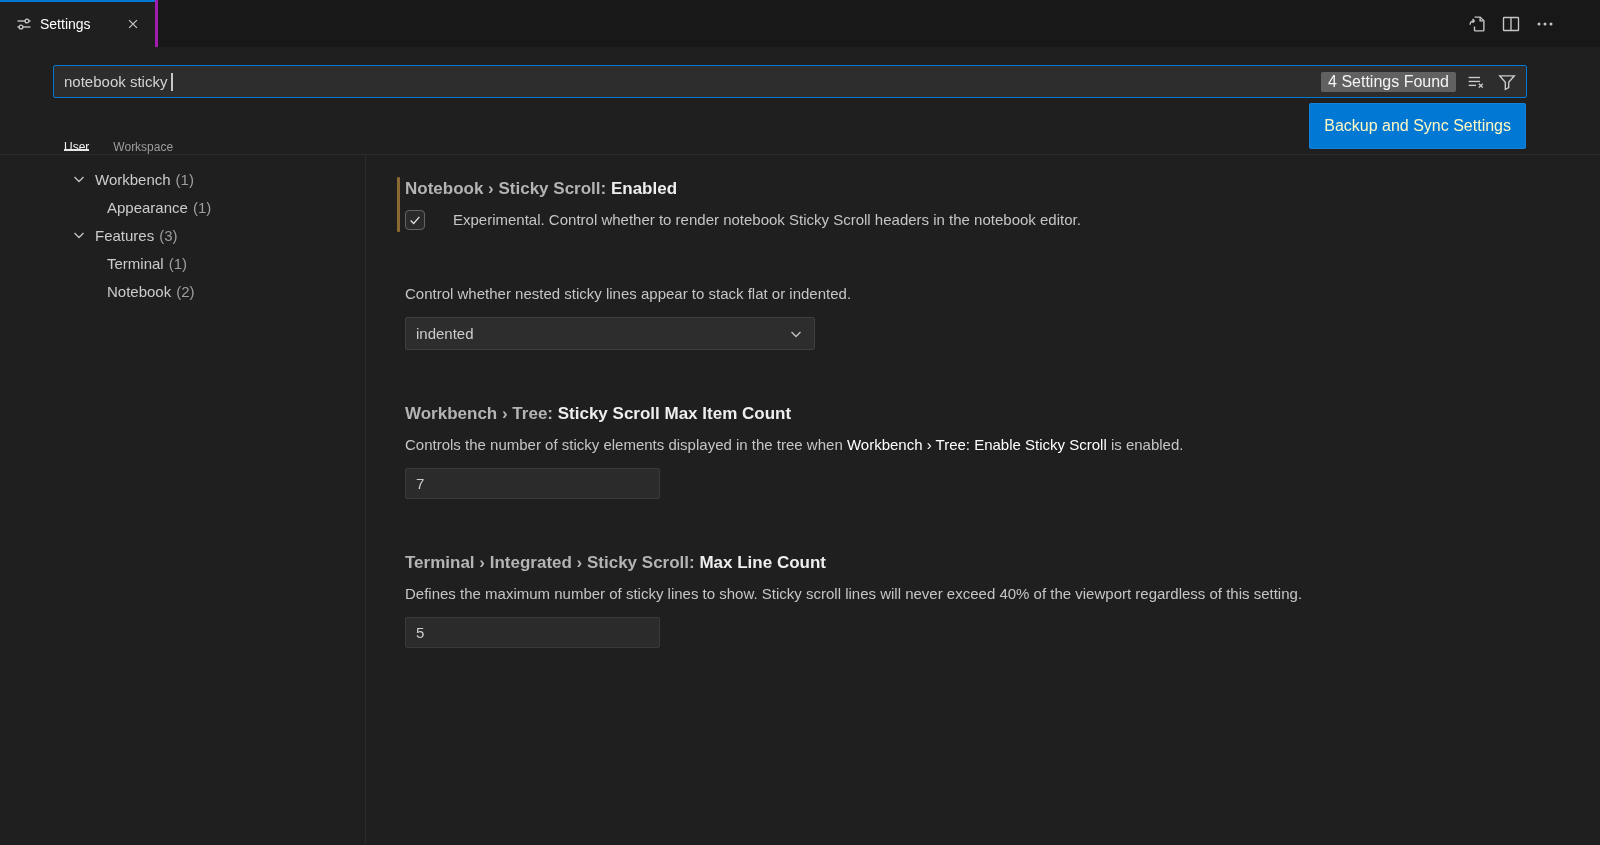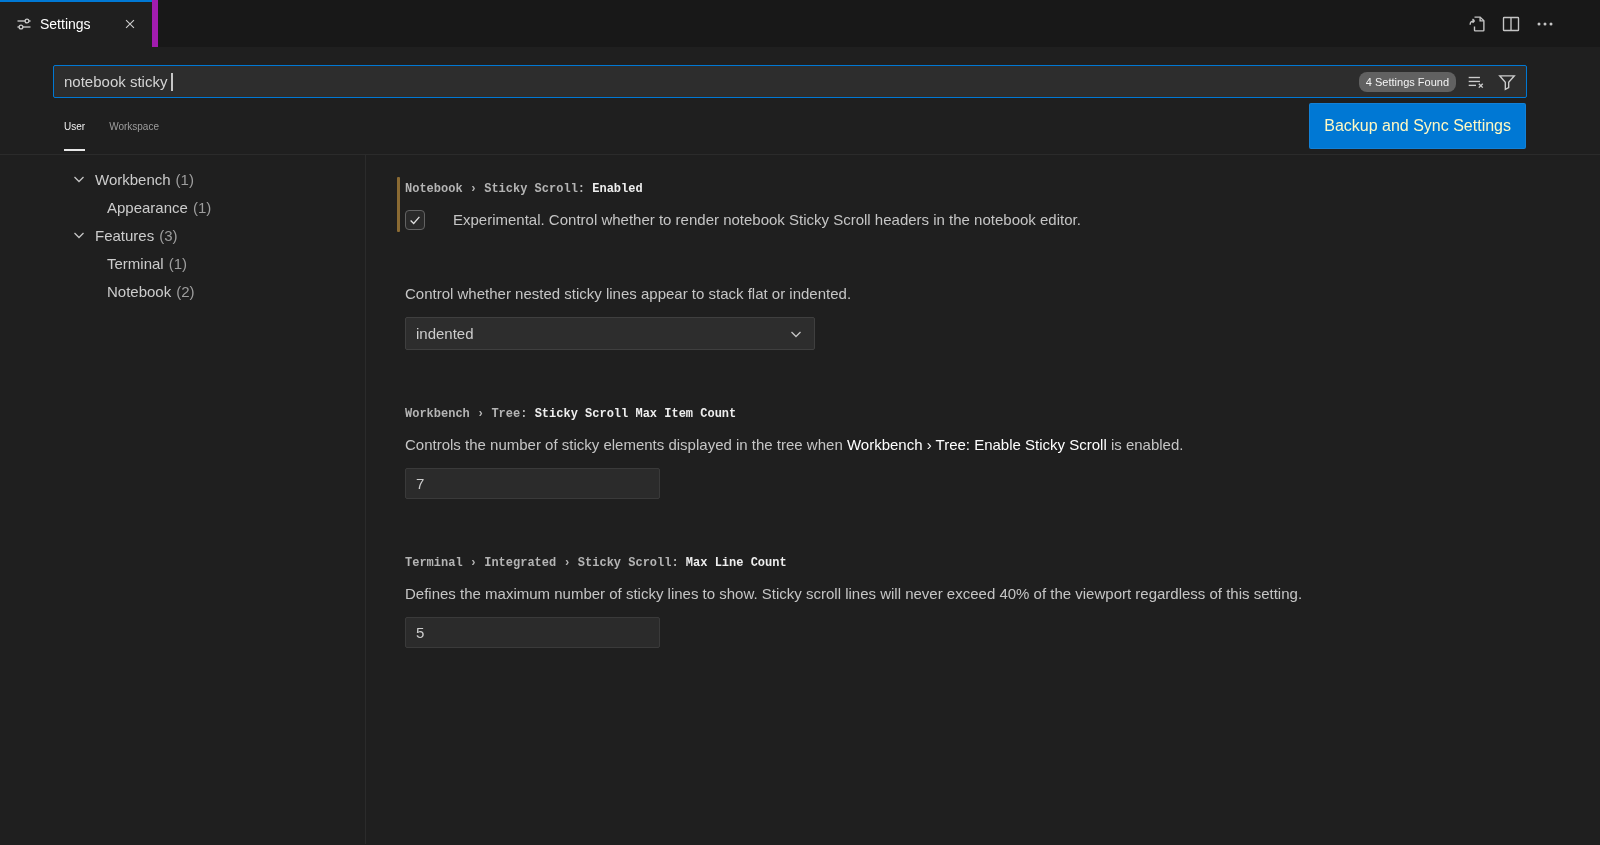--- a/index.html
+++ b/index.html
@@ -13,72 +13,72 @@
   svg { display: block; }
 
   
   .tabbar {
     height: 48px; background: #181818; display: flex; align-items: stretch;
     border-bottom: 1px solid #1f1f1f;
   }
   .tab {
     position: relative; width: 158px; background: #1f1f1f;
     display: flex; align-items: center; gap: 8px; padding: 0 12px 0 16px;
-    border-right: 6px solid #a21caf; cursor: pointer;
+    border-right: 3px solid #a21caf; cursor: pointer;
   }
   .tab-topline { position: absolute; top: 0; left: 0; right: 0; height: 2px; background: #0078d4; }
   .tab-title { color: #ffffff; font-size: 14px; }
   .tab .icon16 { color: #cccccc; }
   .tab-close { margin-left: auto; color: #cccccc; width: 20px; height: 20px; display: flex; align-items: center; justify-content: center; border-radius: 4px; }
   .tab-actions { margin-left: auto; display: flex; align-items: center; gap: 12px; padding-right: 44px; color: #c5c5c5; }
   .tab-actions .act { width: 22px; height: 22px; display: flex; align-items: center; justify-content: center; cursor: pointer; }
 
   
   .search-row { padding: 17px 73px 0 53px; }
   .search-box {
     height: 33px; background: #2d2d2d; border: 1px solid #0078d4; border-radius: 2px;
     display: flex; align-items: center; padding: 0 8px 0 10px;
   }
   .search-text { color: #d4d4d4; }
   .caret { display: inline-block; width: 1.5px; height: 18px; background: #c6c6c6; margin-left: 4px; animation: blink 1s steps(1) infinite; }
   @keyframes blink { 50% { opacity: 0; } }
   .search-right { margin-left: auto; display: flex; align-items: center; gap: 9px; }
   .results-badge {
-    background: #616161; color: #f4f4f4; font-size: 11px; line-height: 20px;
-    padding: 0 7px; border-radius: 8px; white-space: nowrap;
+    background: #616161; color: #f4f4f4; font-size: 16px; line-height: 20px;
+    padding: 0 7px; border-radius: 2px; white-space: nowrap;
   }
   .search-act { width: 22px; height: 22px; display: flex; align-items: center; justify-content: center; color: #cccccc; cursor: pointer; }
 
   
   .header-row {
     height: 57px; display: flex; align-items: center;
     padding: 0 74px 0 64px; border-bottom: 1px solid #2b2b2b;
   }
   .scope-tabs { display: flex; gap: 24px; height: 100%; }
-  .scope-tab { position: relative; display: flex; align-items: center; font-size: 10px; color: #9d9d9d; cursor: pointer; }
+  .scope-tab { position: relative; display: flex; align-items: flex-end; font-size: 12px; color: #9d9d9d; cursor: pointer; }
   .scope-tab.active { color: #f0f0f0; font-weight: 500; }
   .scope-tab.active .underline { position: absolute; bottom: 3px; left: 0; right: 0; height: 2px; background: #e7e7e7; }
   .backup-btn {
     margin-left: auto; background: #0078d4; color: #fef9c3; border: 1px solid rgba(255,255,255,0.07);
     font-family: inherit; font-size: 16px; font-weight: 500; height: 46px; padding: 0 14px;
     border-radius: 2px; cursor: pointer;
   }
 
   
   .body { display: flex; height: 689px; }
   .toc { width: 366px; border-right: 1px solid #2b2b2b; padding-top: 10px; flex-shrink: 0; }
   .toc-row { display: flex; align-items: center; height: 28px; cursor: pointer; color: #cccccc; }
   .toc-row .chev { width: 16px; height: 16px; margin-left: 71px; margin-right: 8px; color: #c5c5c5; }
   .toc-row.child { padding-left: 107px; }
   .toc-count { color: #9d9d9d; margin-left: 5px; }
 
   .settings-list { flex: 1; padding: 24px 40px 0 39px; }
   .setting-block { position: relative; margin-bottom: 54px; }
   .modified-bar { position: absolute; left: -8px; top: -2px; bottom: -2px; width: 3px; background: #8a6a33; border-radius: 1px; }
-  .setting-title { font-size: 12px; font-weight: 700; line-height: 20px; margin-bottom: 11px; font-family: Liberation Mono, monospace; }
+  .setting-title { font-size: 17px; font-weight: 700; line-height: 20px; margin-bottom: 11px; }
   .setting-title .cat { color: #b4b4b4; }
   .setting-title .name { color: #eeeeee; }
   .setting-desc { font-size: 15px; color: #c5c5c5; line-height: 20px; }
   .desc-link { color: #ffffff; cursor: pointer; }
 
   .check-row { display: flex; align-items: center; gap: 28px; }
   .checkbox {
     width: 20px; height: 20px; background: #2a2a2a; border: 1px solid #636363; border-radius: 4px;
     display: flex; align-items: center; justify-content: center; color: #e0e0e0; cursor: pointer; flex-shrink: 0;
   }

